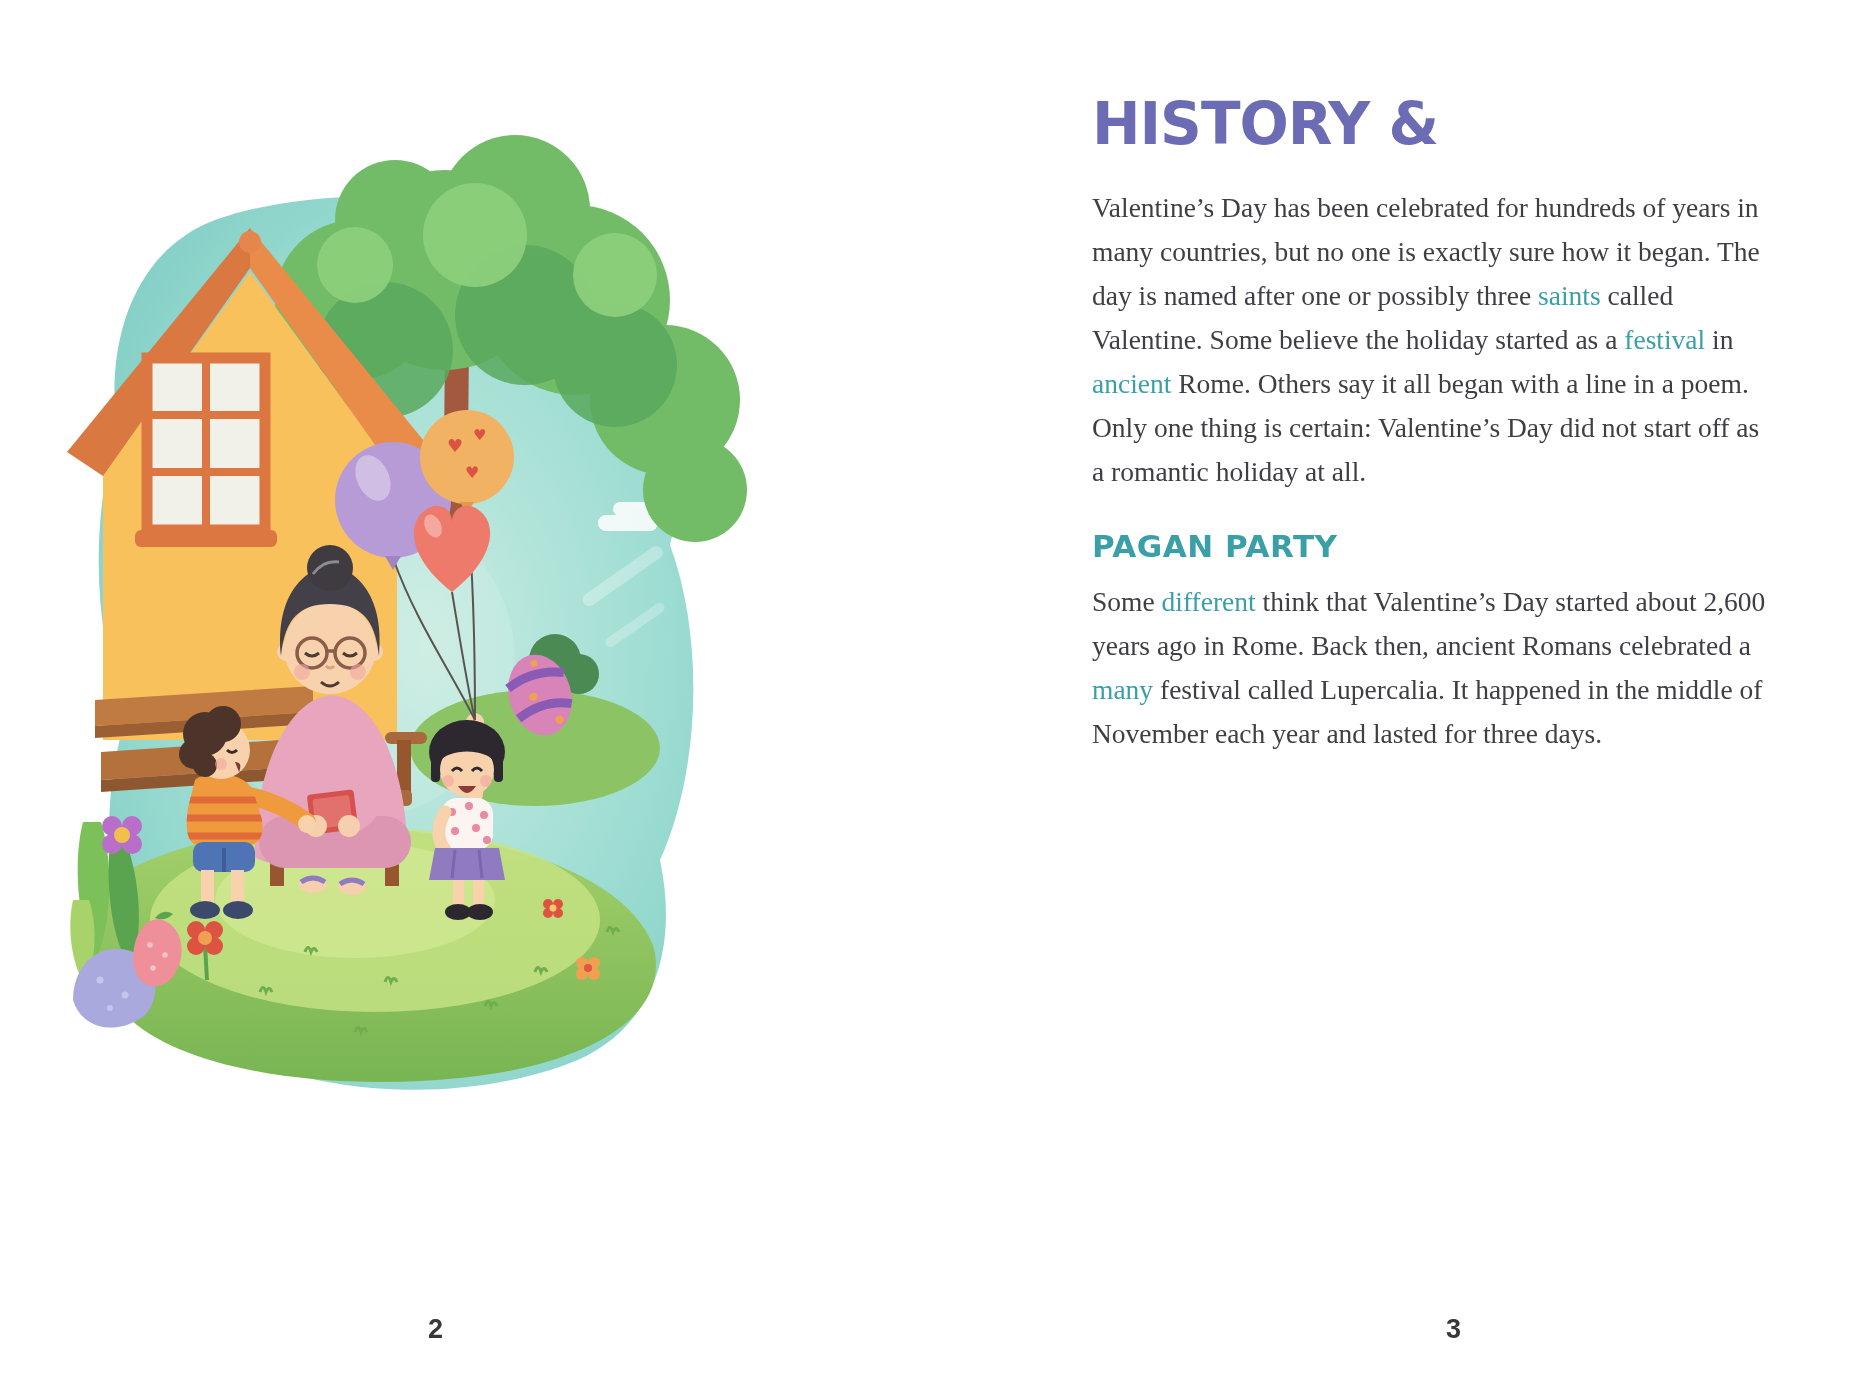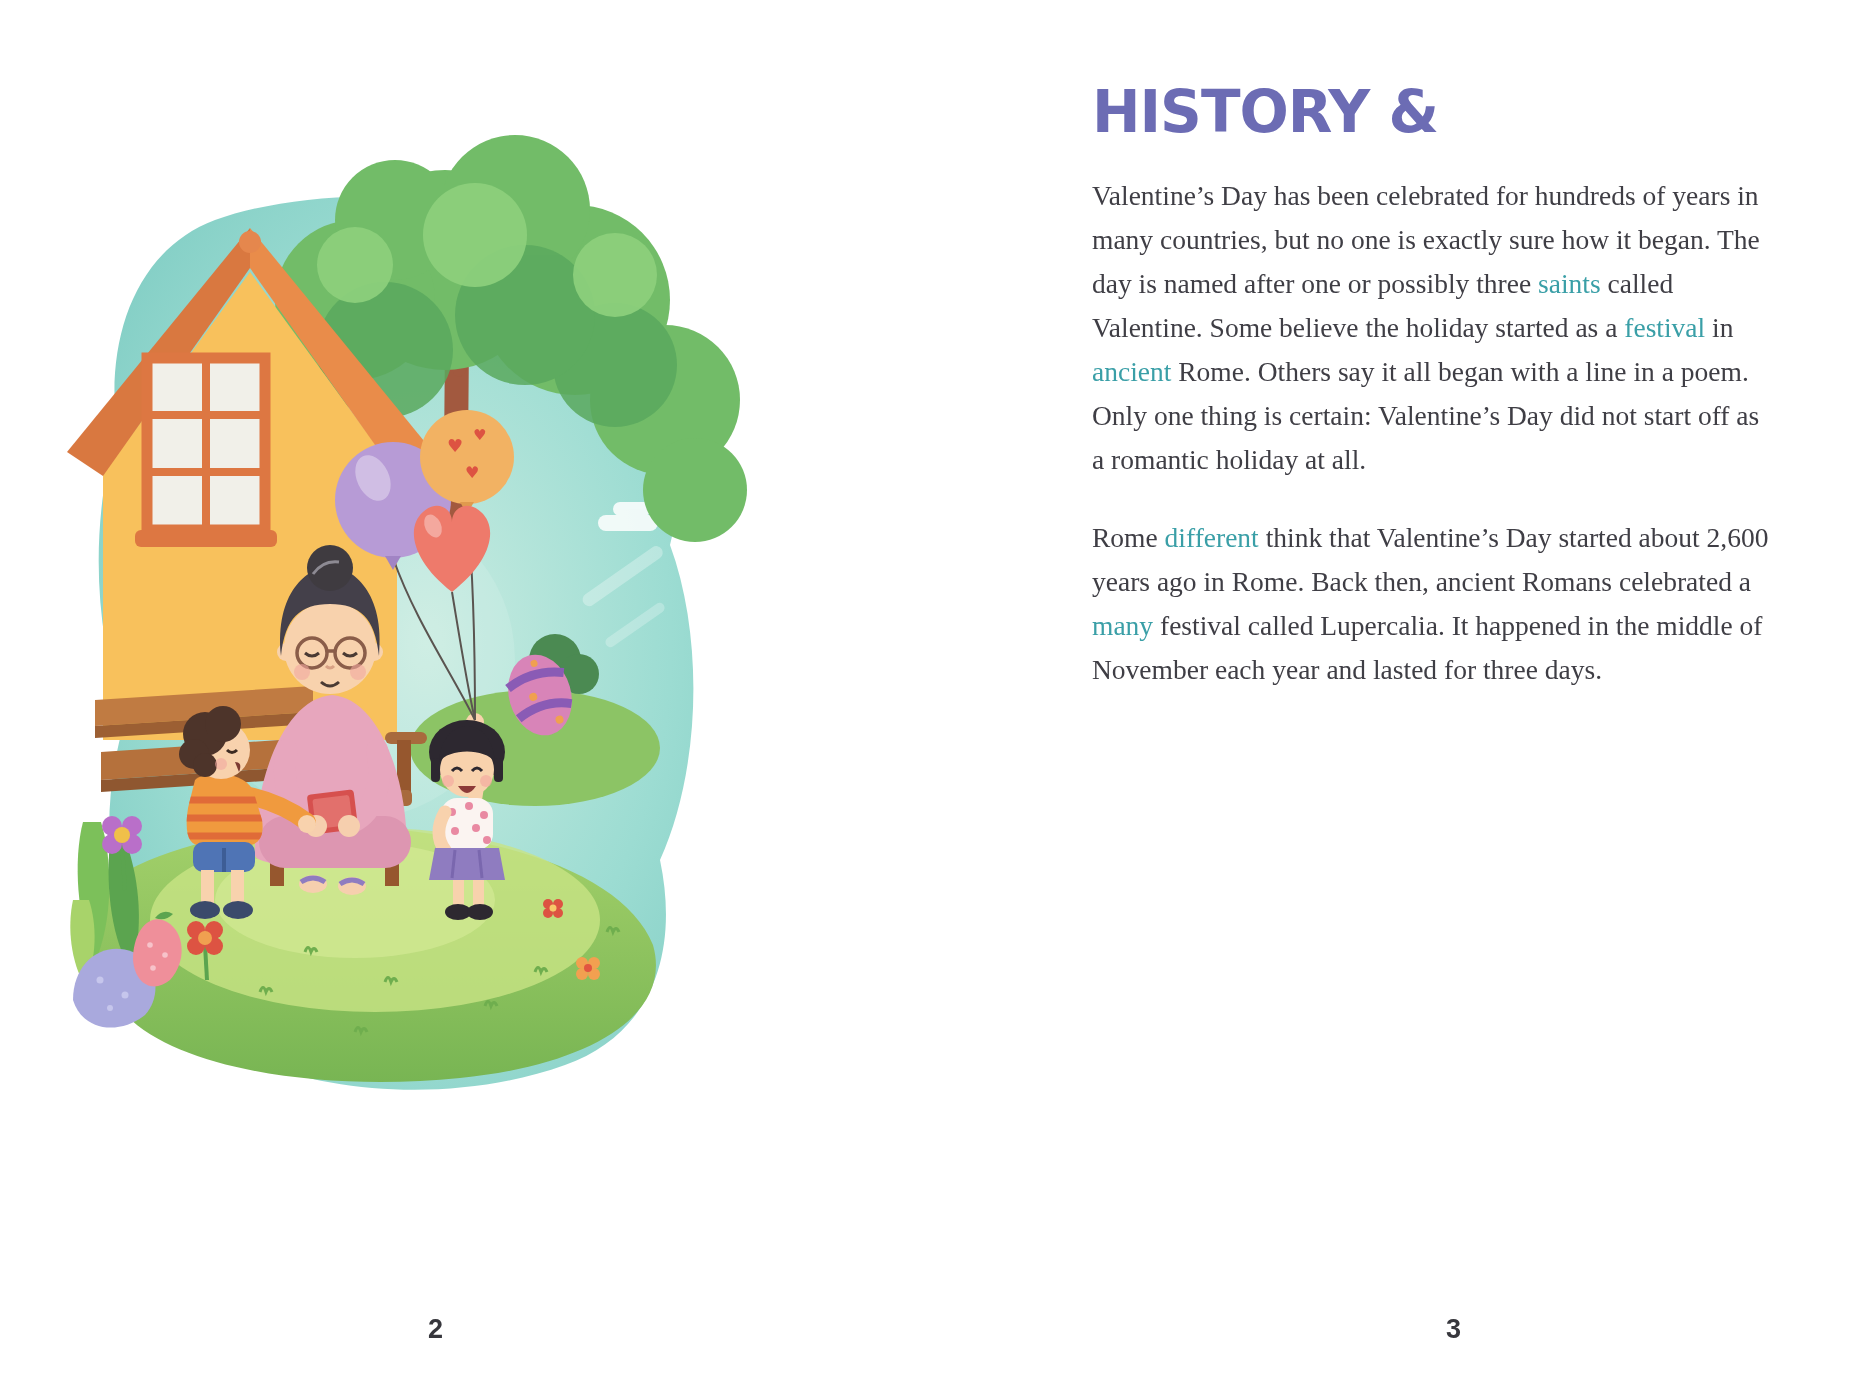--- a/index.html
+++ b/index.html
@@ -10,21 +10,21 @@
   .illustration-wrap{position:absolute;left:55px;top:100px;width:745px;height:1120px}
   .illustration-wrap svg{width:100%;height:100%;display:block}
 
   .page-num{
     position:absolute;font-family:"Liberation Sans",sans-serif;
     font-weight:bold;font-size:27px;color:var(--page-number,#3b3b41);
   }
   .page-num.left{left:428px;top:1314px}
   .page-num.right{left:1446px;top:1314px}
 
-  .text-col{position:absolute;left:1092px;top:80px;width:680px}
+  .text-col{position:absolute;left:1092px;top:92px;width:680px}
   .chapter-heading{
     font-family:"DejaVu Sans","Liberation Sans",sans-serif;
     font-weight:bold;font-size:58px;line-height:64px;letter-spacing:-1px;
     color:var(--heading-purple,#6c6cb4);margin:0 0 30px 0;
   }
   .heading-line{display:block}
   .body-par{
     font-family:"Liberation Serif",serif;font-size:27.5px;line-height:44px;
     color:var(--body-text,#3f3e45);margin:0;text-align:left;
   }
@@ -327,15 +327,16 @@
 <div class="page-num left">2</div>
 <div class="page-num right">3</div>
 
 <main class="text-col">
   <h1 class="chapter-heading">
     <span class="heading-line">HISTORY &amp;</span>
   </h1>
 
   <p class="body-par intro"><span>Valentine’s Day has been celebrated for hundreds of years in many countries, but no one is exactly sure how it began. The day is named after one or possibly three </span><span class="term">saints</span><span> called Valentine. Some believe the holiday started as a </span><span class="term">festival</span><span> in </span><span class="term">ancient</span><span> Rome. Others say it all began with a line in a poem. Only one thing is certain: Valentine’s Day did not start off as a romantic holiday at all.</span></p>
 
-
-  <p class="body-par"><span>Rome </span><span class="term">different</span><span> think that Valentine’s Day started about 2,600 years ago in Rome. Back then, ancient Romans celebrated a </span><span class="term">many</span><span> festival called Lupercalia. It happened in the middle of November each year and lasted for three days.</span></p>
+  <h2 class="section-heading">PAGAN PARTY</h2>
+
+  <p class="body-par"><span>Some </span><span class="term">different</span><span> think that Valentine’s Day started about 2,600 years ago in Rome. Back then, ancient Romans celebrated a </span><span class="term">many</span><span> festival called Lupercalia. It happened in the middle of November each year and lasted for three days.</span></p>
 </main>
 
 </body></html>

